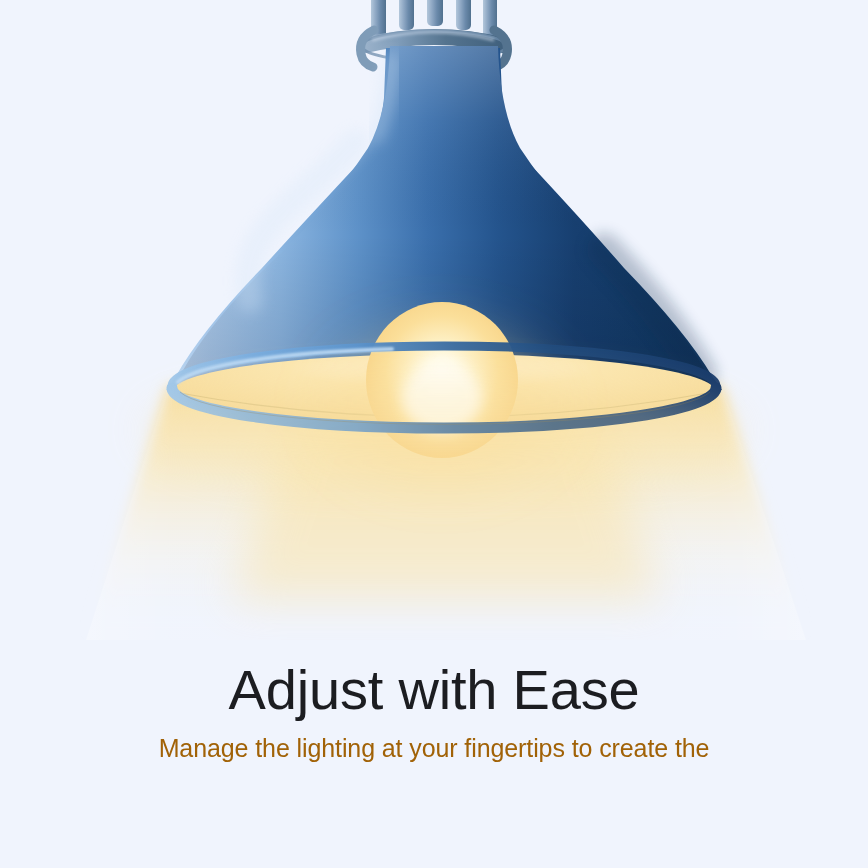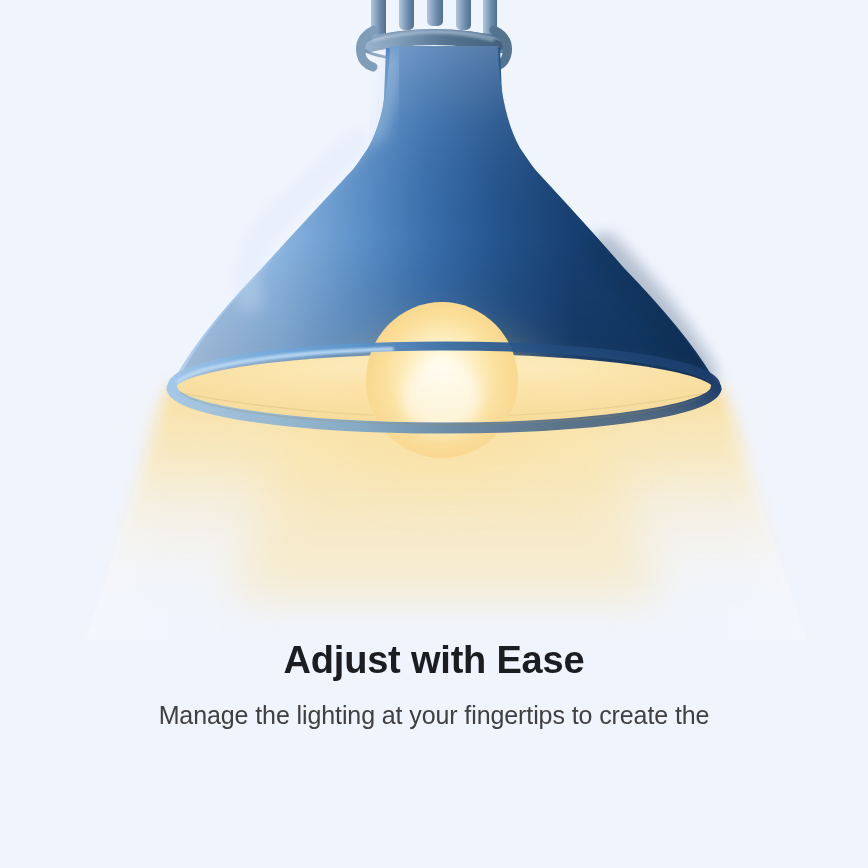--- a/index.html
+++ b/index.html
@@ -45,34 +45,35 @@
   
   .copy {
     position: absolute;
     left: 0;
     top: 640px;
     width: 868px;
     text-align: center;
   }
 
   .headline {
-    font-size: 38px;
+    font-size: 56px;
     line-height: 1.06;
-    font-weight: 700;
+    font-weight: 400;
     letter-spacing: -0.2px;
     color: #1c1d21;
+    margin-top: 20px;
   }
 
   .subcopy {
     font-size: 25px;
     line-height: 45px;
     font-weight: 400;
     letter-spacing: -0.1px;
-    color: #404040;
-    margin-top: 13px;
+    color: #a16207;
+    margin-top: 7px;
     padding: 0 90px;
   }
 
   .subcopy .line { display: block; }
 </style>
 </head>
 <body>
 
 <div class="stage">
 

